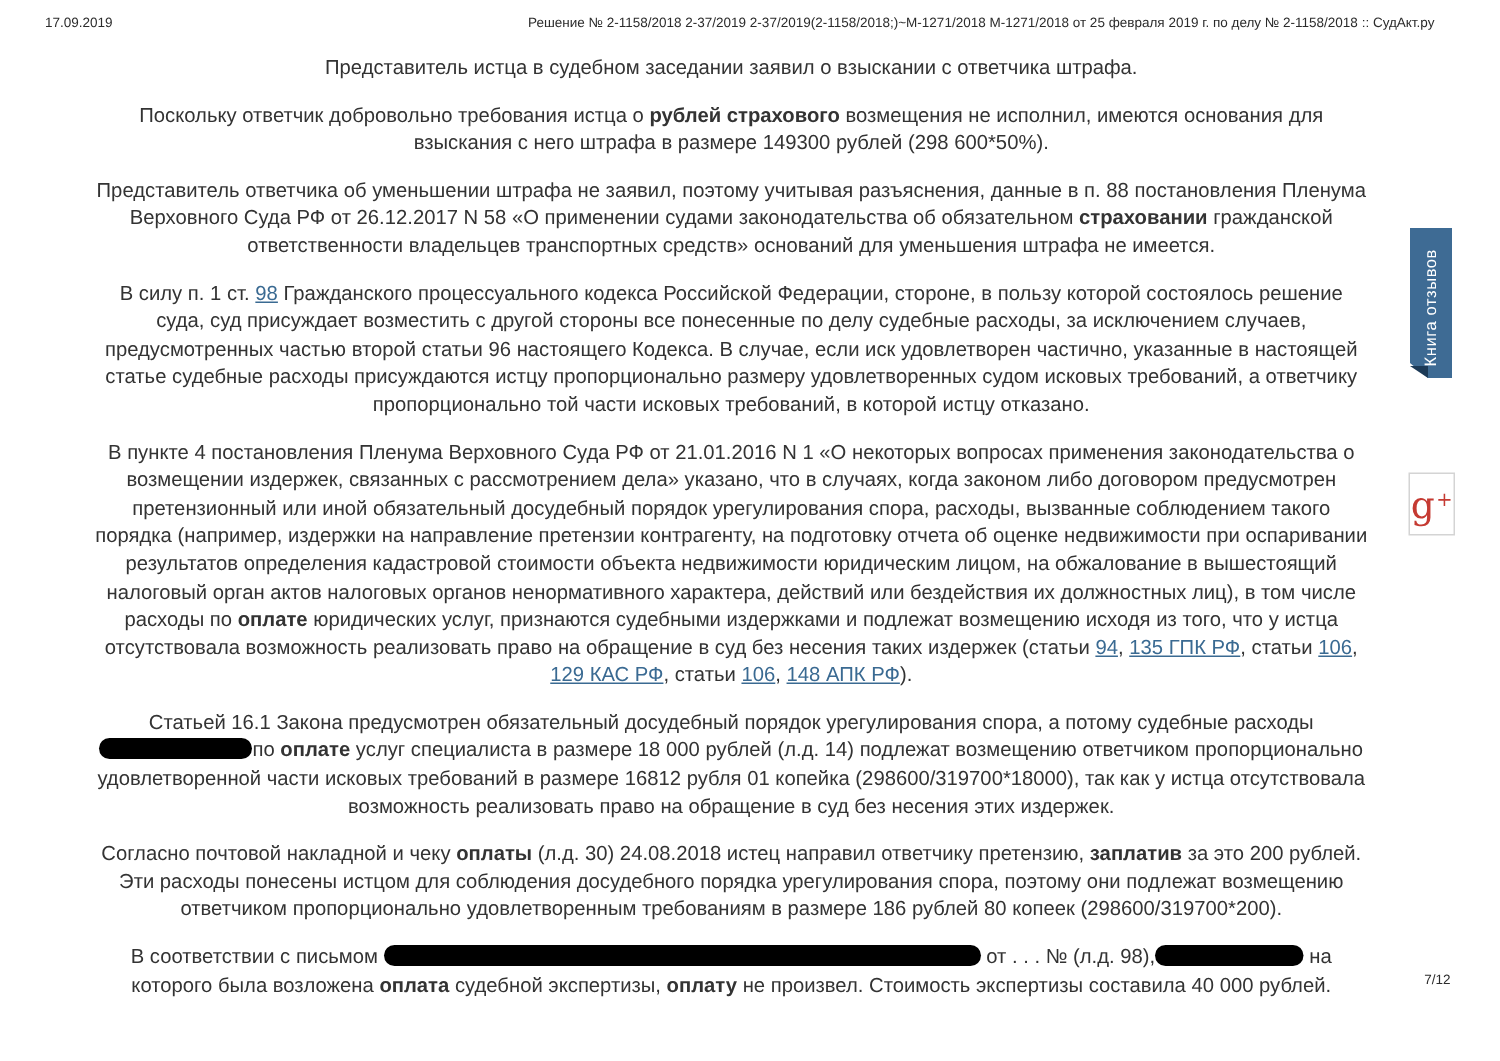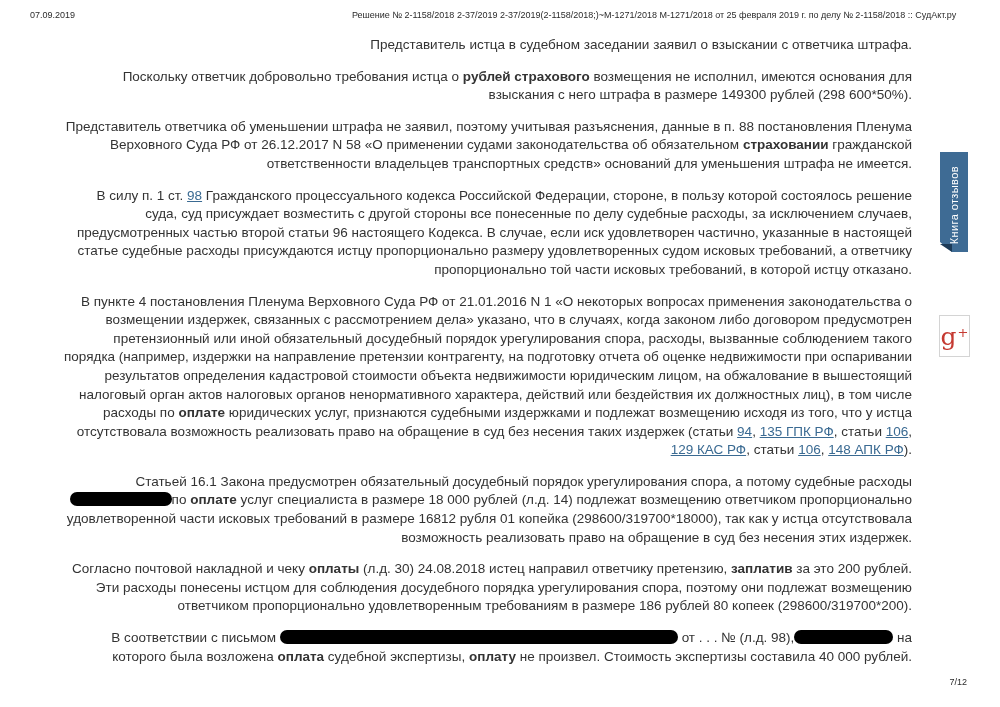--- a/index.html
+++ b/index.html
@@ -26,21 +26,21 @@
     font-size:9px;color:var(--meta-color);white-space:nowrap;
   }
   .print-header-title{
     position:absolute;left:352px;top:10px;
     font-size:9px;color:var(--meta-color);white-space:nowrap;
   }
   
   .content{
     position:absolute;left:63px;top:36px;width:849px;
     font-size:13.5px;line-height:18.6px;color:var(--text-color);
-    text-align:right;
+    text-align:center;
   }
   .content p.para{margin:0 0 13px 0;}
   .content .b{font-weight:bold;}
   .content a.doc-link{
     color:var(--link-color);
     text-decoration:underline;
     cursor:pointer;
   }
   .redaction{
     display:inline-block;
@@ -92,29 +92,29 @@
     vertical-align:8px;
     margin-left:1px;
   }
   
   .print-footer-url{
     position:absolute;left:8px;top:682px;
     font-size:9px;color:var(--meta-color);white-space:nowrap;
   }
   .print-footer-page{
     position:absolute;right:33px;top:648px;
-    font-size:9px;color:var(--meta-color);white-space:nowrap;margin-top:29px;
+    font-size:9px;color:var(--meta-color);white-space:nowrap;
   }
 </style>
 </head>
 <body>
 
 <div class="page">
 
-  <div class="print-header-date">07.09.2019</div>
+  <div class="print-header-date">17.09.2019</div>
 
   <div class="print-header-title">Решение № 2-1158/2018 2-37/2019 2-37/2019(2-1158/2018;)~М-1271/2018 М-1271/2018 от 25 февраля 2019 г. по делу № 2-1158/2018 :: СудАкт.ру</div>
 
   <div class="content">
       <p class="para"><span>Представитель истца в судебном заседании заявил о взыскании с ответчика штрафа.</span></p>
       <p class="para"><span>Поскольку ответчик добровольно требования истца о </span><span class="b">рублей страхового</span><span> возмещения не исполнил, имеются основания для взыскания с него штрафа в размере 149300 рублей (298 600*50%).</span></p>
       <p class="para"><span>Представитель ответчика об уменьшении штрафа не заявил, поэтому учитывая разъяснения, данные в п. 88 постановления Пленума Верховного Суда РФ от 26.12.2017 N 58 «О применении судами законодательства об обязательном </span><span class="b">страховании</span><span> гражданской ответственности владельцев транспортных средств» оснований для уменьшения штрафа не имеется.</span></p>
       <p class="para"><span>В силу п. 1 ст. </span><a class="doc-link" href="#">98</a><span> Гражданского процессуального кодекса Российской Федерации, стороне, в пользу которой состоялось решение суда, суд присуждает возместить с другой стороны все понесенные по делу судебные расходы, за исключением случаев, предусмотренных частью второй статьи 96 настоящего Кодекса. В случае, если иск удовлетворен частично, указанные в настоящей статье судебные расходы присуждаются истцу пропорционально размеру удовлетворенных судом исковых требований, а ответчику пропорционально той части исковых требований, в которой истцу отказано.</span></p>
       <p class="para"><span>В пункте 4 постановления Пленума Верховного Суда РФ от 21.01.2016 N 1 «О некоторых вопросах применения законодательства о возмещении издержек, связанных с рассмотрением дела» указано, что в случаях, когда законом либо договором предусмотрен претензионный или иной обязательный досудебный порядок урегулирования спора, расходы, вызванные соблюдением такого порядка (например, издержки на направление претензии контрагенту, на подготовку отчета об оценке недвижимости при оспаривании результатов определения кадастровой стоимости объекта недвижимости юридическим лицом, на обжалование в вышестоящий налоговый орган актов налоговых органов ненормативного характера, действий или бездействия их должностных лиц), в том числе расходы по </span><span class="b">оплате</span><span> юридических услуг, признаются судебными издержками и подлежат возмещению исходя из того, что у истца отсутствовала возможность реализовать право на обращение в суд без несения таких издержек (статьи </span><a class="doc-link" href="#">94</a><span>, </span><a class="doc-link" href="#">135 ГПК РФ</a><span>, статьи </span><a class="doc-link" href="#">106</a><span>, </span><a class="doc-link" href="#">129 КАС РФ</a><span>, статьи </span><a class="doc-link" href="#">106</a><span>, </span><a class="doc-link" href="#">148 АПК РФ</a><span>).</span></p>
       <p class="para"><span>Статьей 16.1 Закона предусмотрен обязательный досудебный порядок урегулирования спора, а потому судебные расходы</span><br><span class="redaction" style="width: 102px;"></span><span>по </span><span class="b">оплате</span><span> услуг специалиста в размере 18 000 рублей (л.д. 14) подлежат возмещению ответчиком пропорционально удовлетворенной части исковых требований в размере 16812 рубля 01 копейка (298600/319700*18000), так как у истца отсутствовала возможность реализовать право на обращение в суд без несения этих издержек.</span></p>

